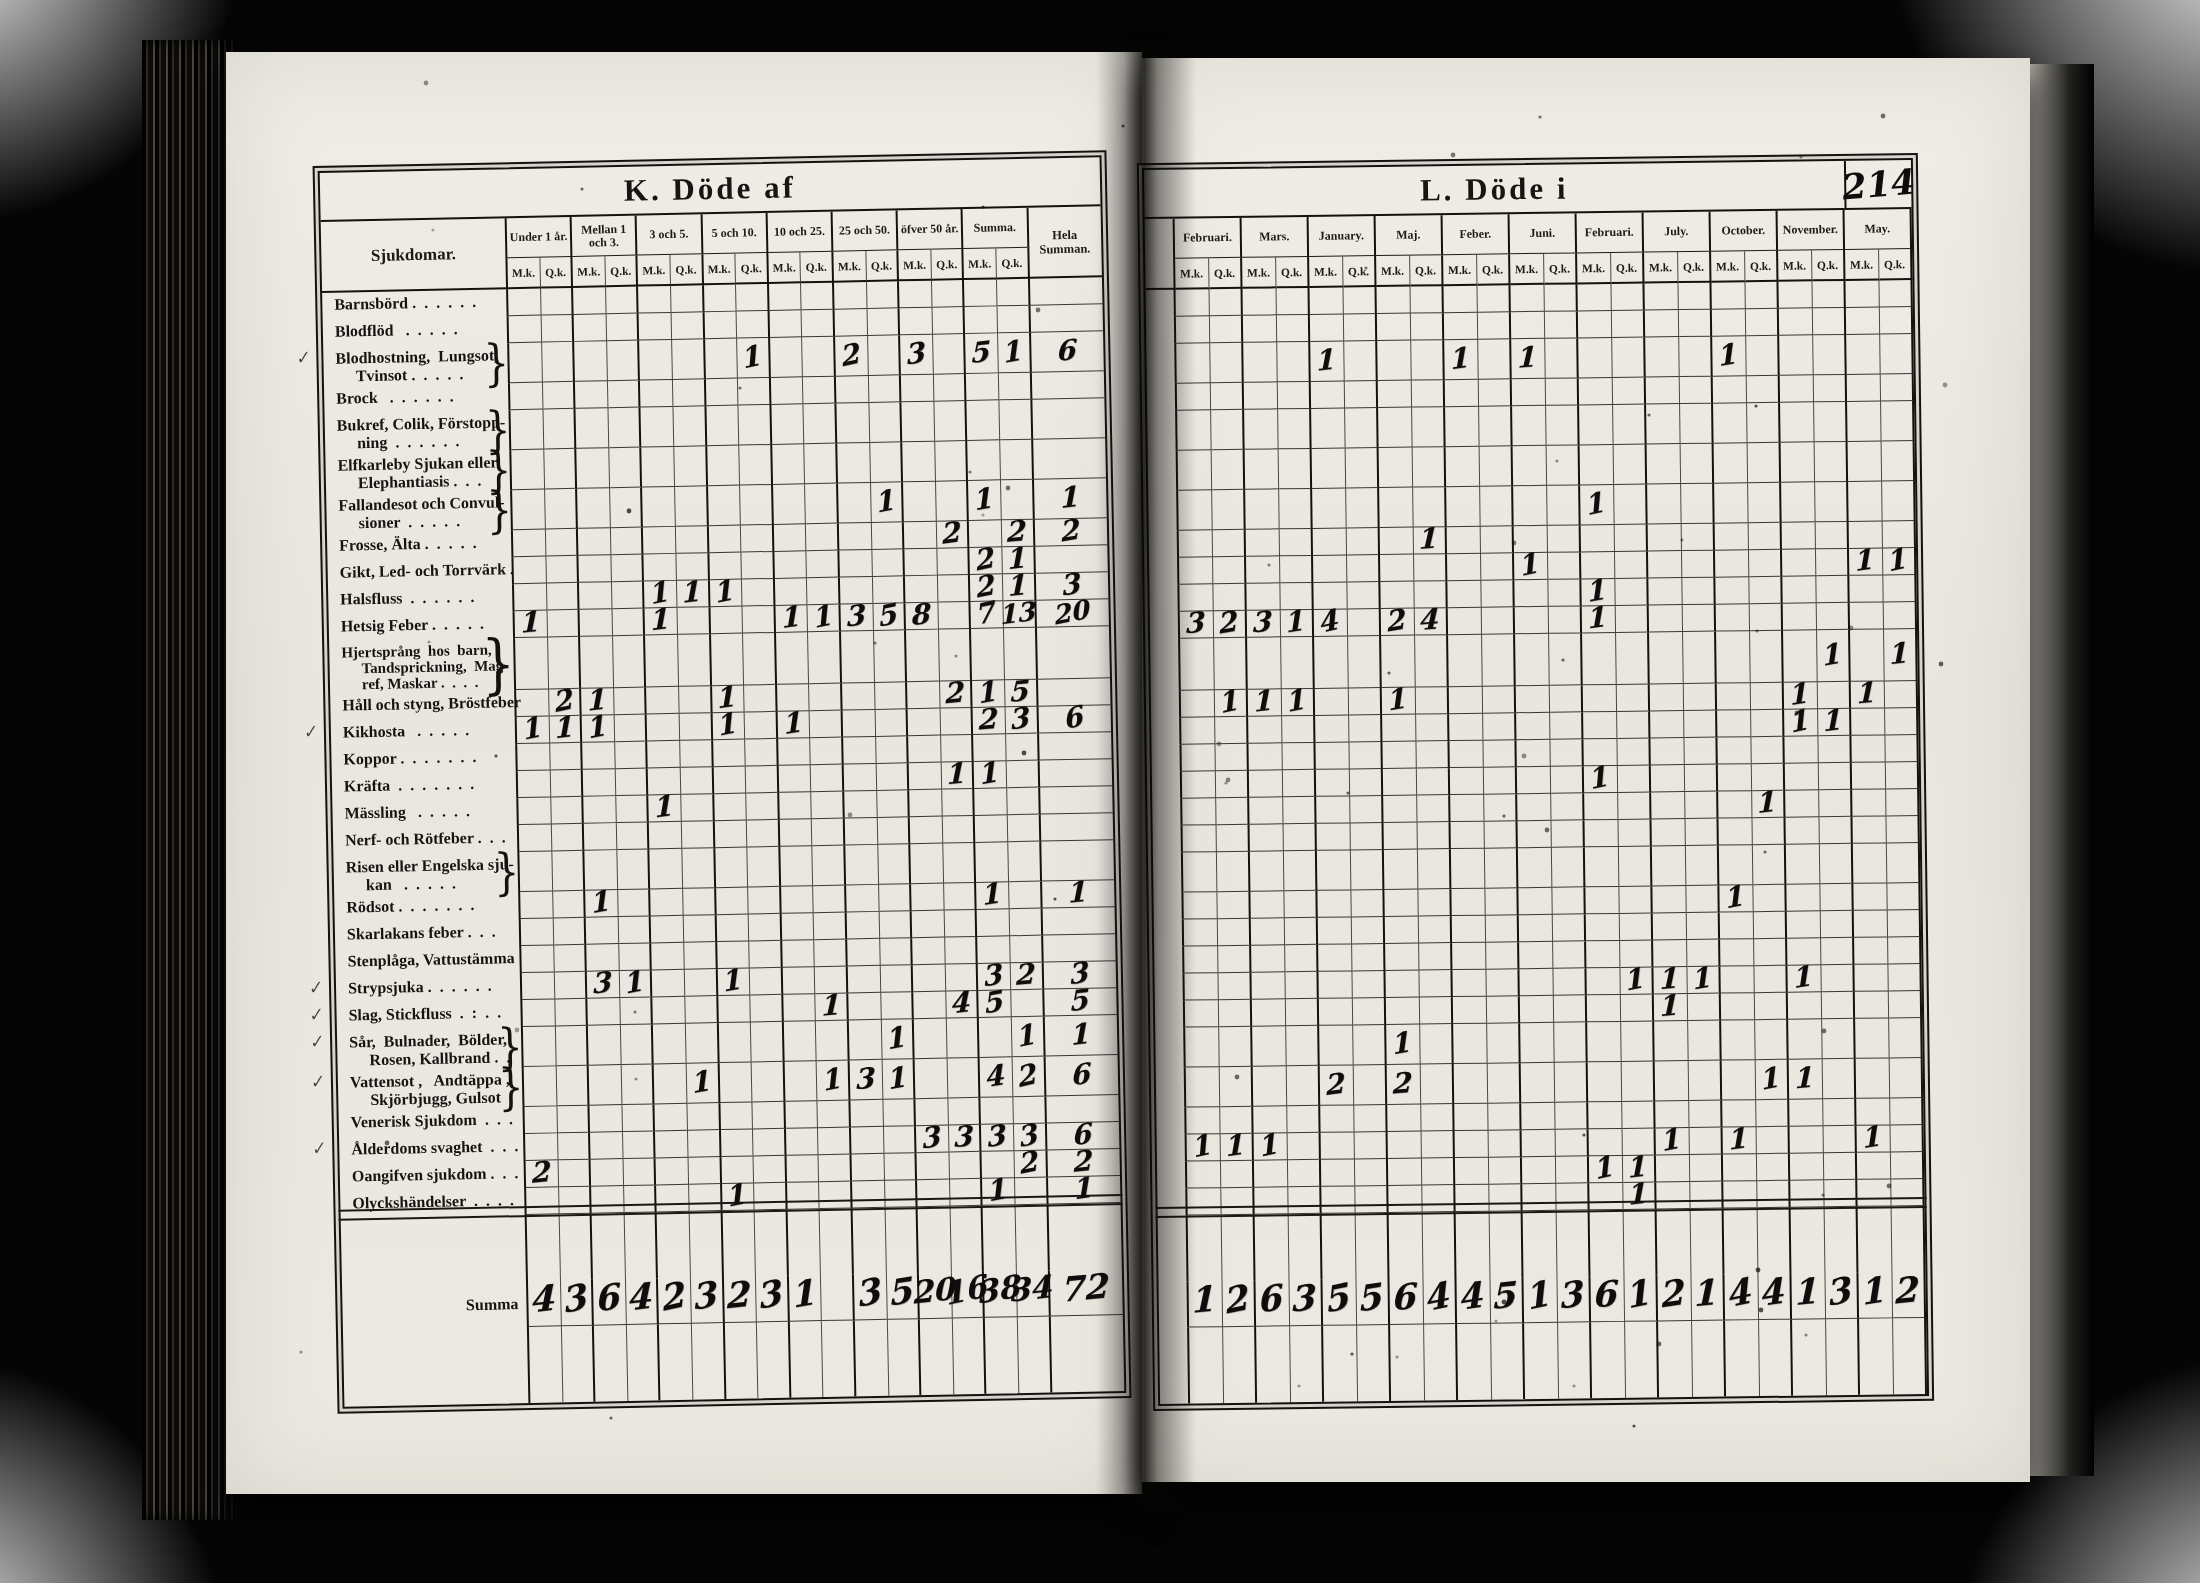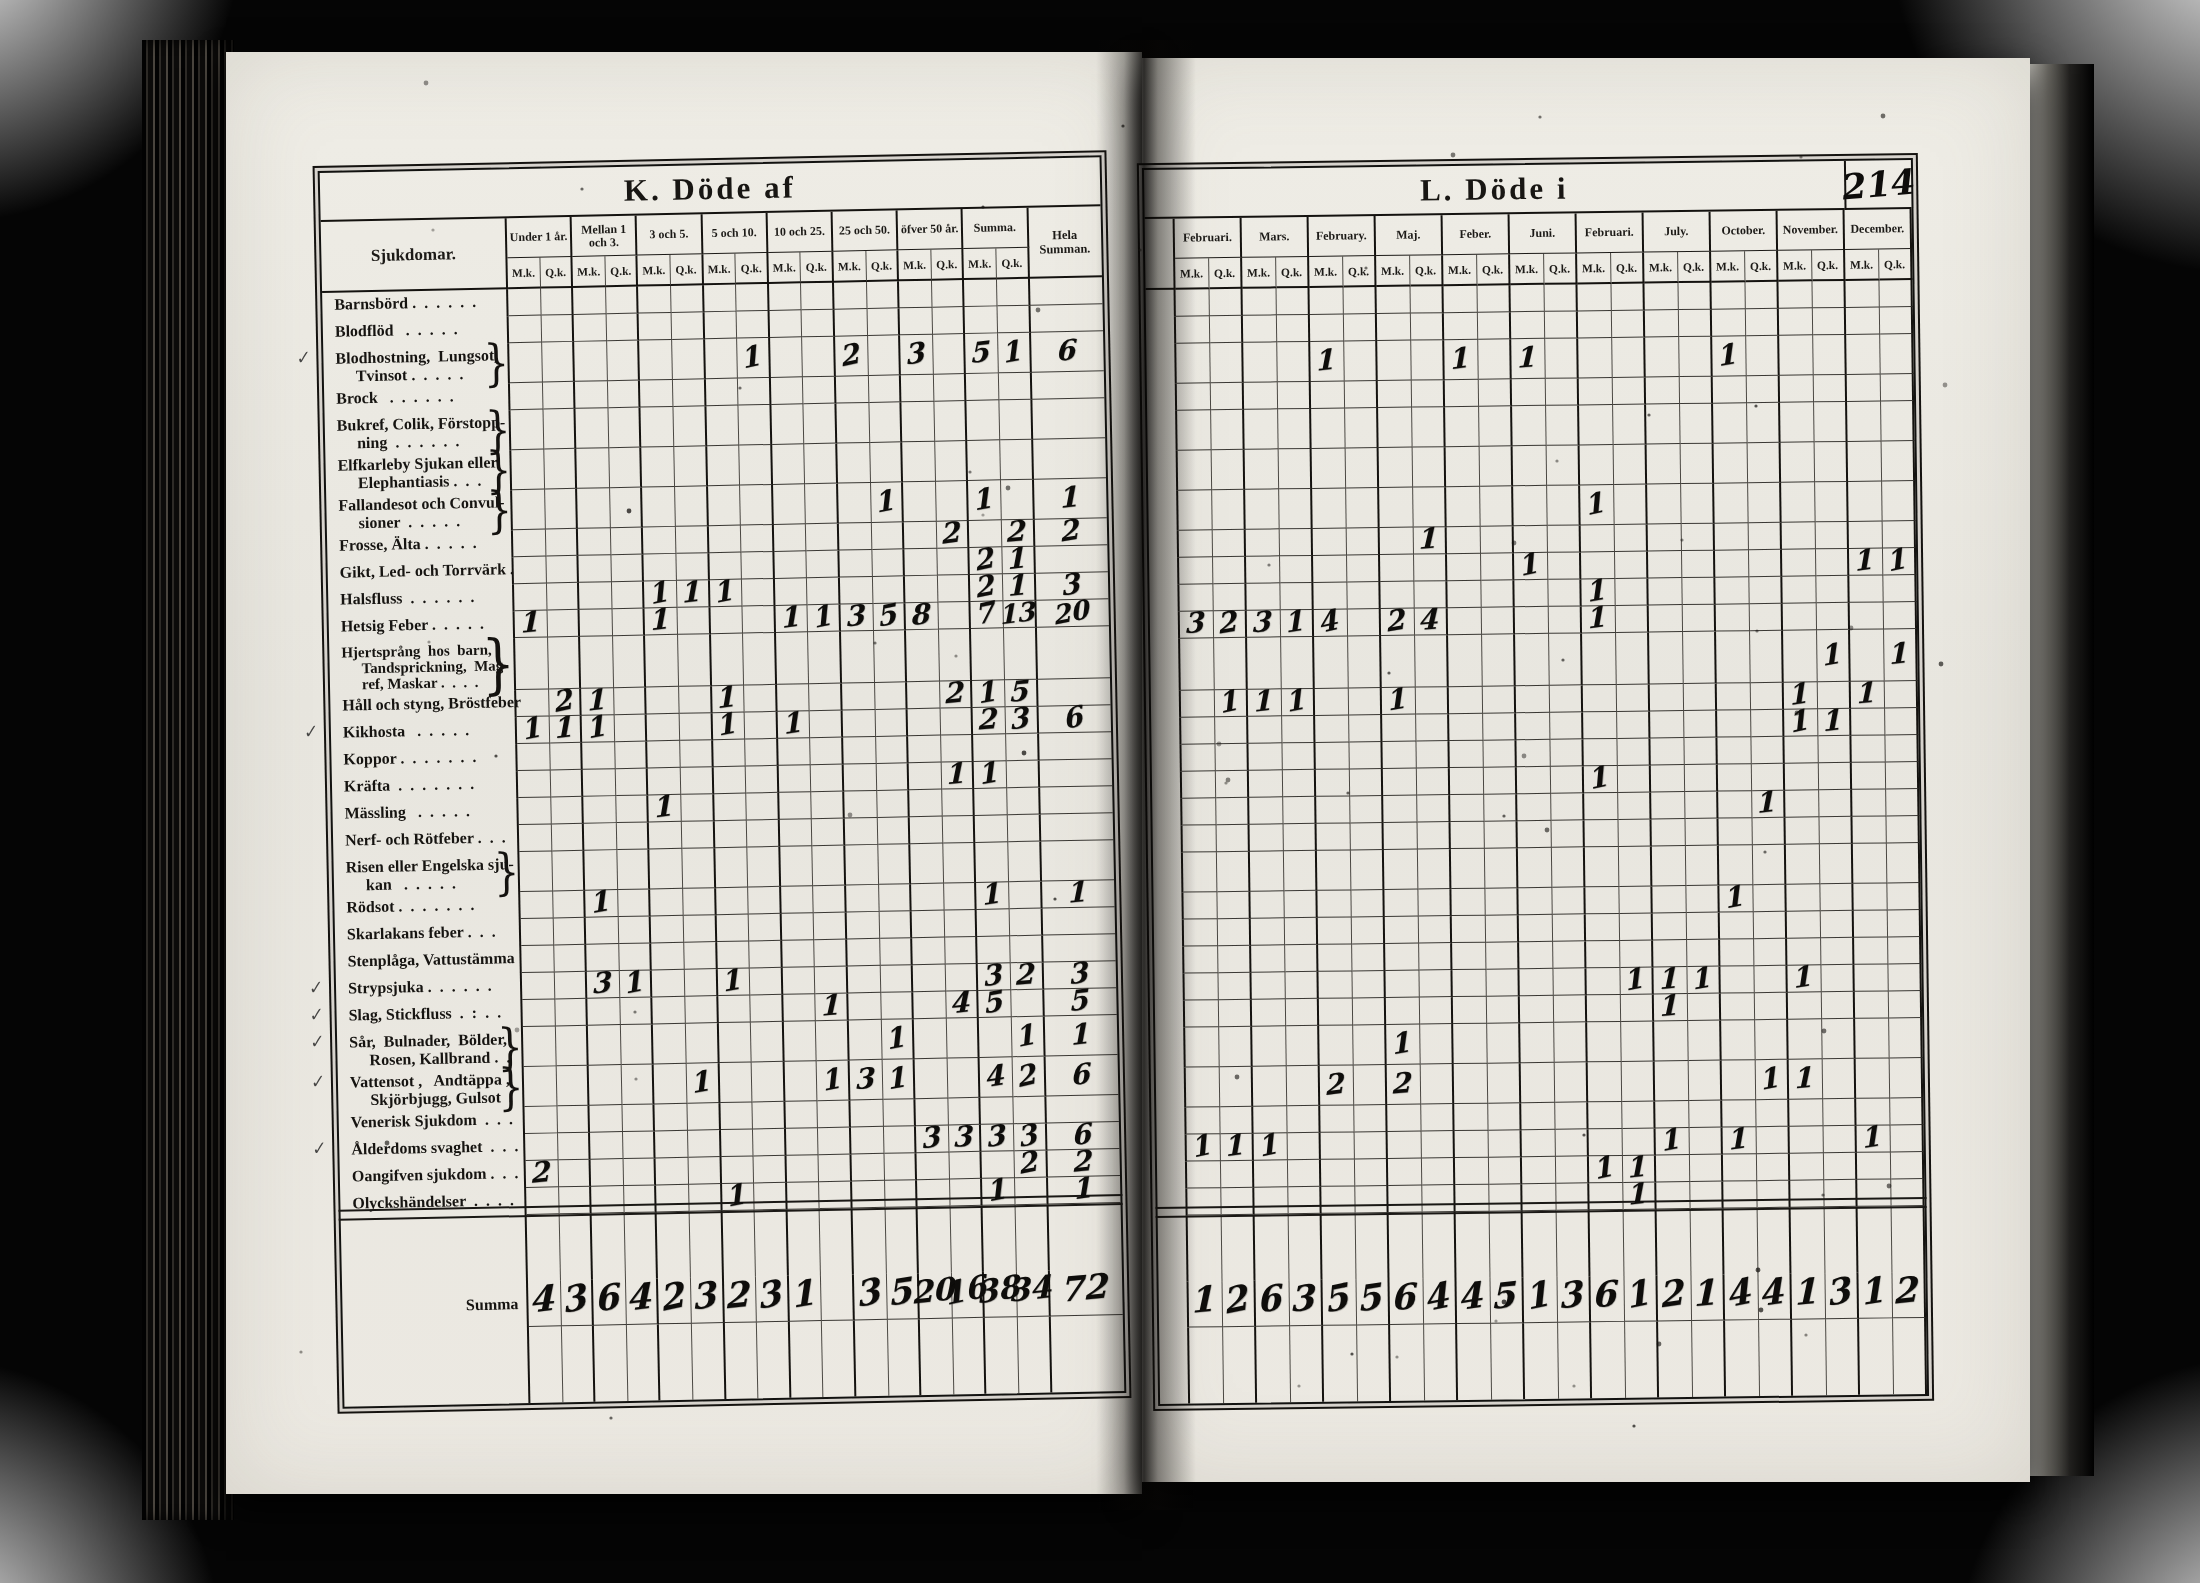--- a/index.html
+++ b/index.html
@@ -973,29 +973,29 @@
       <div class="scan-table" style="left: 1150px; top: 163px; width: 767px; height: 1234px; grid-template-columns: 30px 33.5px 33.5px 33.5px 33.5px 33.5px 33.5px 33.5px 33.5px 33.5px 33.5px 33.5px 33.5px 33.5px 33.5px 33.5px 33.5px 33.5px 33.5px 33.5px 33.5px 33.5px 33.5px; grid-template-rows: 49px 40px 31px 27px 27px 40px 27px 40px 40px 40px 27px 27px 27px 27px 52px 27px 27px 27px 27px 27px 27px 40px 27px 27px 27px 27px 27px 40px 40px 27px 27px 27px 27px 66px 46px 76px; transform: rotate(-0.75deg);">
         <div class="thead-title" style="grid-area: 1 / 1 / auto / span 21;">
           <span>L. Döde i</span>
         </div>
         <div class="pnum" style="grid-area: 1 / 22 / auto / span 2;">
           <span class="hw-pn">214</span>
         </div>
         <div class="corner" style="grid-area: 2 / 1 / span 2 / span 1;"></div>
         <div class="grp" style="grid-area: 2 / 2 / auto / span 2;">Februari.</div>
         <div class="grp" style="grid-area: 2 / 4 / auto / span 2;">Mars.</div>
-        <div class="grp" style="grid-area: 2 / 6 / auto / span 2;">February.</div>
+        <div class="grp" style="grid-area: 2 / 6 / auto / span 2;">January.</div>
         <div class="grp" style="grid-area: 2 / 8 / auto / span 2;">Maj.</div>
         <div class="grp" style="grid-area: 2 / 10 / auto / span 2;">Feber.</div>
         <div class="grp" style="grid-area: 2 / 12 / auto / span 2;">Juni.</div>
         <div class="grp" style="grid-area: 2 / 14 / auto / span 2;">Februari.</div>
         <div class="grp" style="grid-area: 2 / 16 / auto / span 2;">July.</div>
         <div class="grp" style="grid-area: 2 / 18 / auto / span 2;">October.</div>
         <div class="grp" style="grid-area: 2 / 20 / auto / span 2;">November.</div>
-        <div class="grp" style="grid-area: 2 / 22 / auto / span 2;">December.</div>
+        <div class="grp" style="grid-area: 2 / 22 / auto / span 2;">May.</div>
         <div class="sub gmid" style="grid-area: 3 / 2;">M.k.</div>
         <div class="sub gend" style="grid-area: 3 / 3;">Q.k.</div>
         <div class="sub gmid" style="grid-area: 3 / 4;">M.k.</div>
         <div class="sub gend" style="grid-area: 3 / 5;">Q.k.</div>
         <div class="sub gmid" style="grid-area: 3 / 6;">M.k.</div>
         <div class="sub gend" style="grid-area: 3 / 7;">Q.k.</div>
         <div class="sub gmid" style="grid-area: 3 / 8;">M.k.</div>
         <div class="sub gend" style="grid-area: 3 / 9;">Q.k.</div>
         <div class="sub gmid" style="grid-area: 3 / 10;">M.k.</div>
         <div class="sub gend" style="grid-area: 3 / 11;">Q.k.</div>

